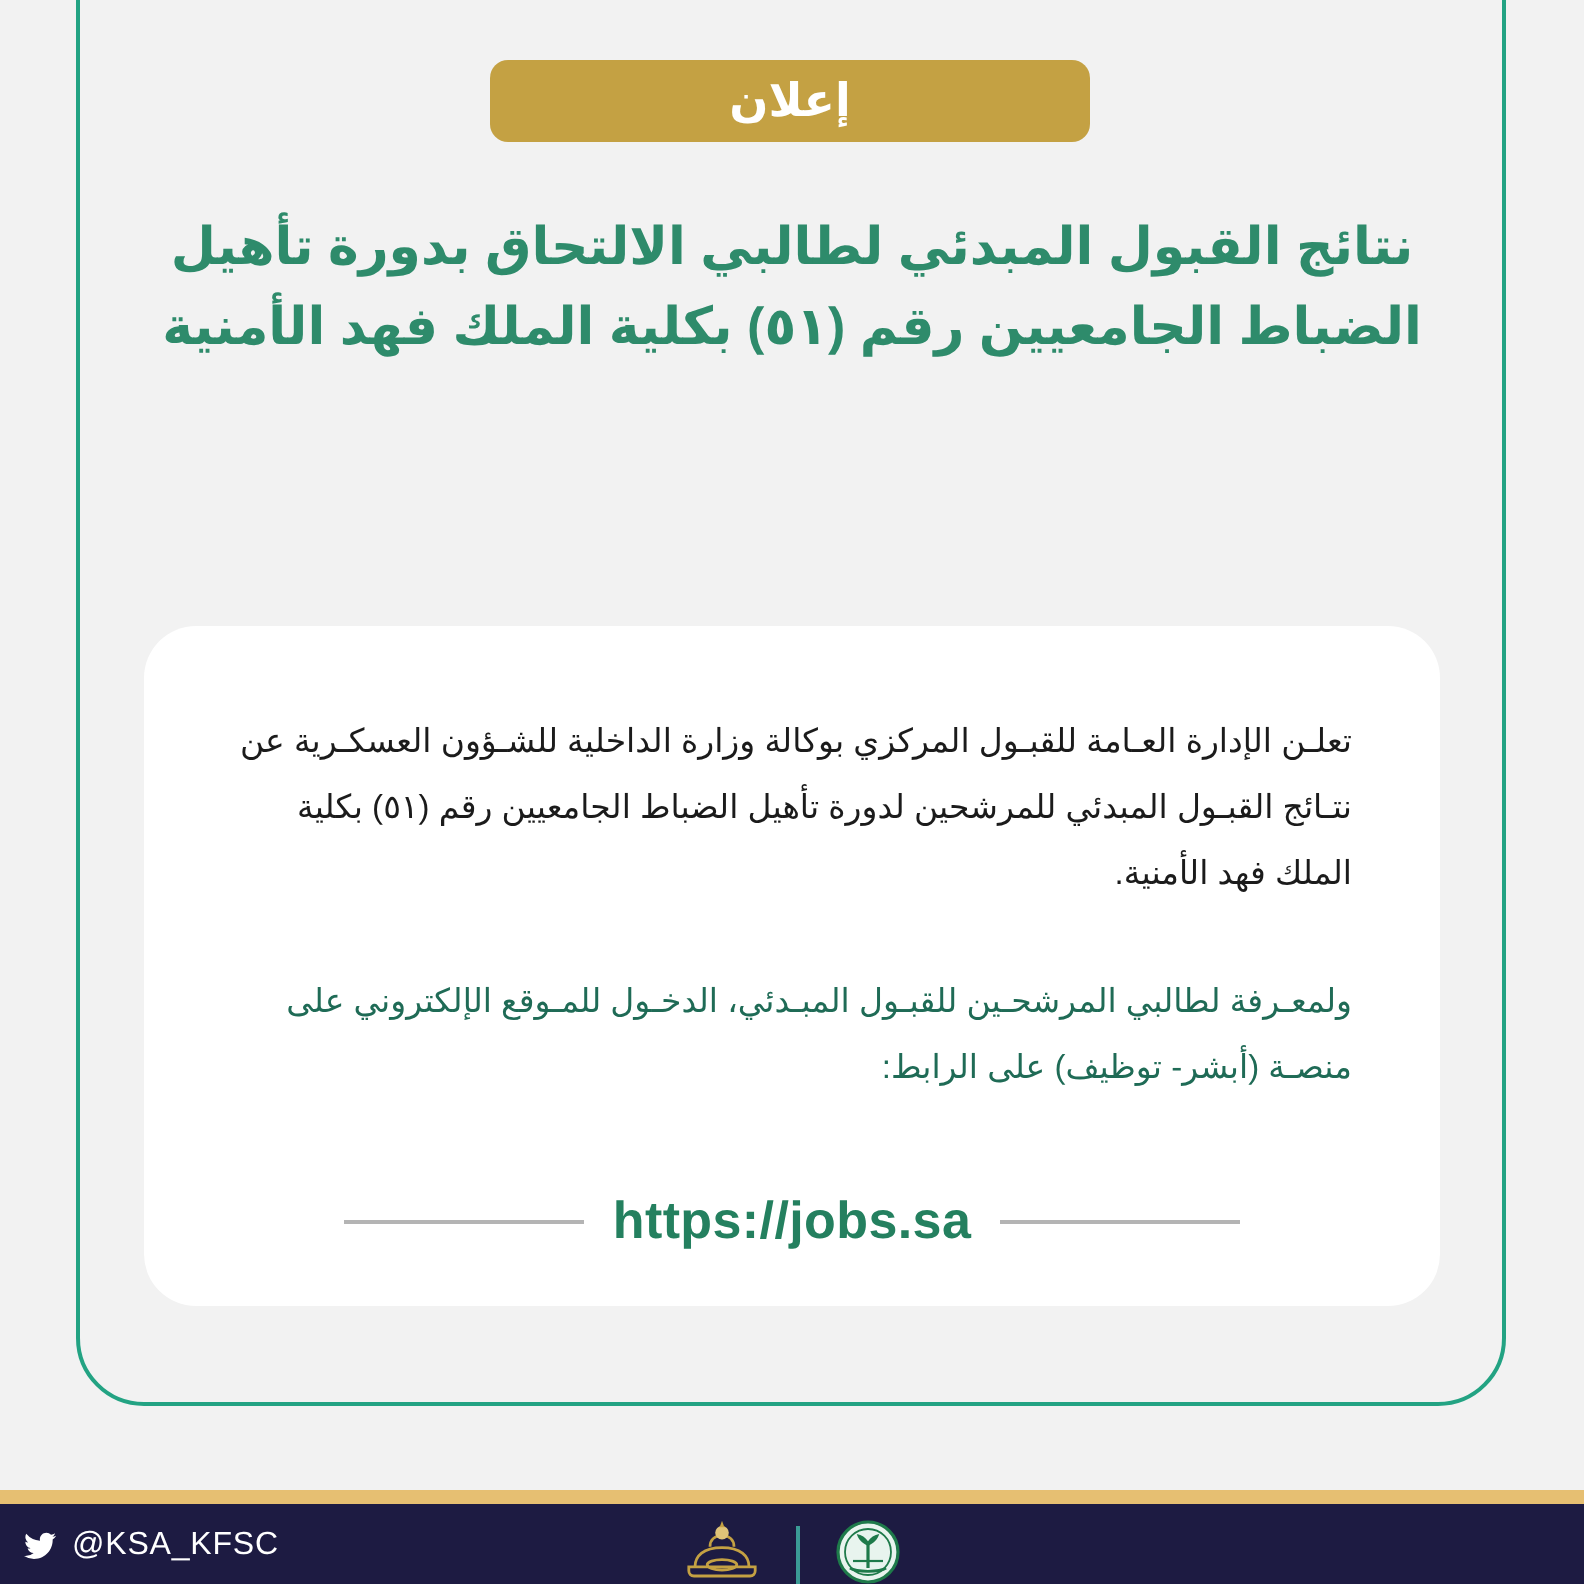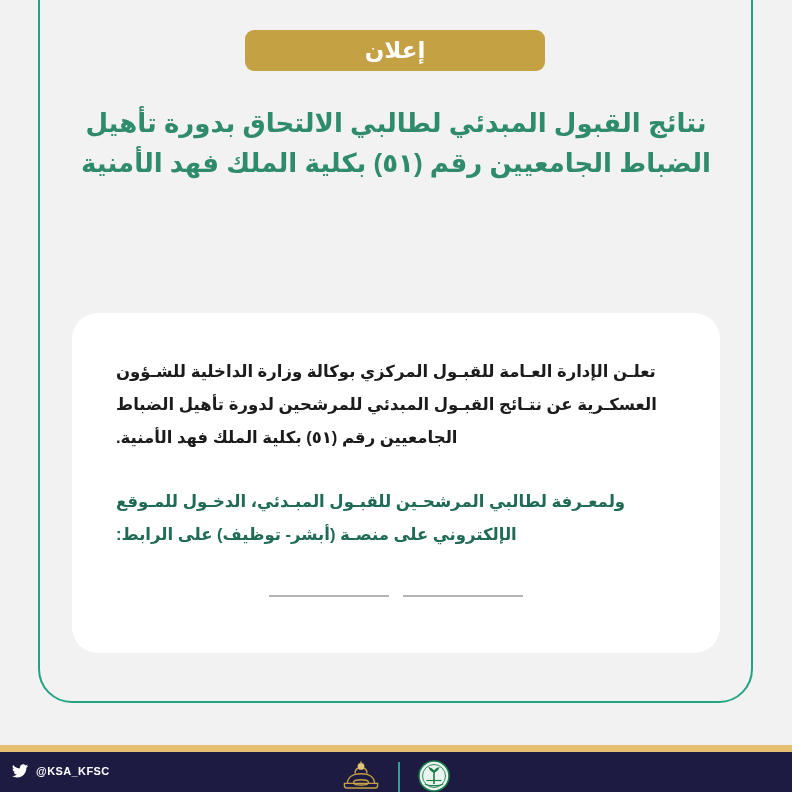--- a/index.html
+++ b/index.html
@@ -81,23 +81,23 @@
     width: 648px;
     height: 340px;
     background: #ffffff;
     border-radius: 26px;
   }
 
   .para {
     position: absolute;
     left: 44px;
     width: 560px;
-    text-align: left;
+    text-align: right;
     font-size: 16.5px;
-    font-weight: bold;
+    font-weight: normal;
     line-height: 2.0;
     letter-spacing: 0.2px;
   }
   .para-1 {
     top: 42px;
     color: #1b1b1b;
   }
   .para-2 {
     top: 172px;
     color: #1f6b56;
@@ -146,22 +146,22 @@
     left: 12px;
     top: 12px;
     display: flex;
     align-items: center;
     gap: 8px;
     direction: ltr;
   }
   .twitter-bird { display: block; }
   .handle {
     color: #ffffff;
-    font-size: 11px;
-    font-weight: bold;
+    font-size: 16px;
+    font-weight: normal;
     letter-spacing: 0.4px;
   }
   .logos {
     position: absolute;
     left: 50%;
     top: 6px;
     transform: translateX(-50%);
     display: flex;
     align-items: center;
     gap: 14px;
@@ -187,20 +187,21 @@
   <div class="heading">نتائج القبول المبدئي لطالبي الالتحاق بدورة تأهيل الضباط الجامعيين رقم (٥١) بكلية الملك فهد الأمنية</div>
 
   <div class="card">
 
     <div class="para para-1">تعلـن الإدارة العـامة للقبـول المركزي بوكالة وزارة الداخلية للشـؤون العسكـرية عن نتـائج القبـول المبدئي للمرشحين لدورة تأهيل الضباط الجامعيين رقم (٥١) بكلية الملك فهد الأمنية.</div>
 
     <div class="para para-2">ولمعـرفة لطالبي المرشحـين للقبـول المبـدئي، الدخـول للمـوقع الإلكتروني على منصـة (أبشر- توظيف) على الرابط:</div>
 
     <div class="link-row">
       <span class="rule"></span>
+      <span class="link-text">https://jobs.sa</span>
       <span class="rule"></span>
     </div>
 
   </div>
 </div>
 
 <div class="footer">
 
   <div class="social">
     <span>

